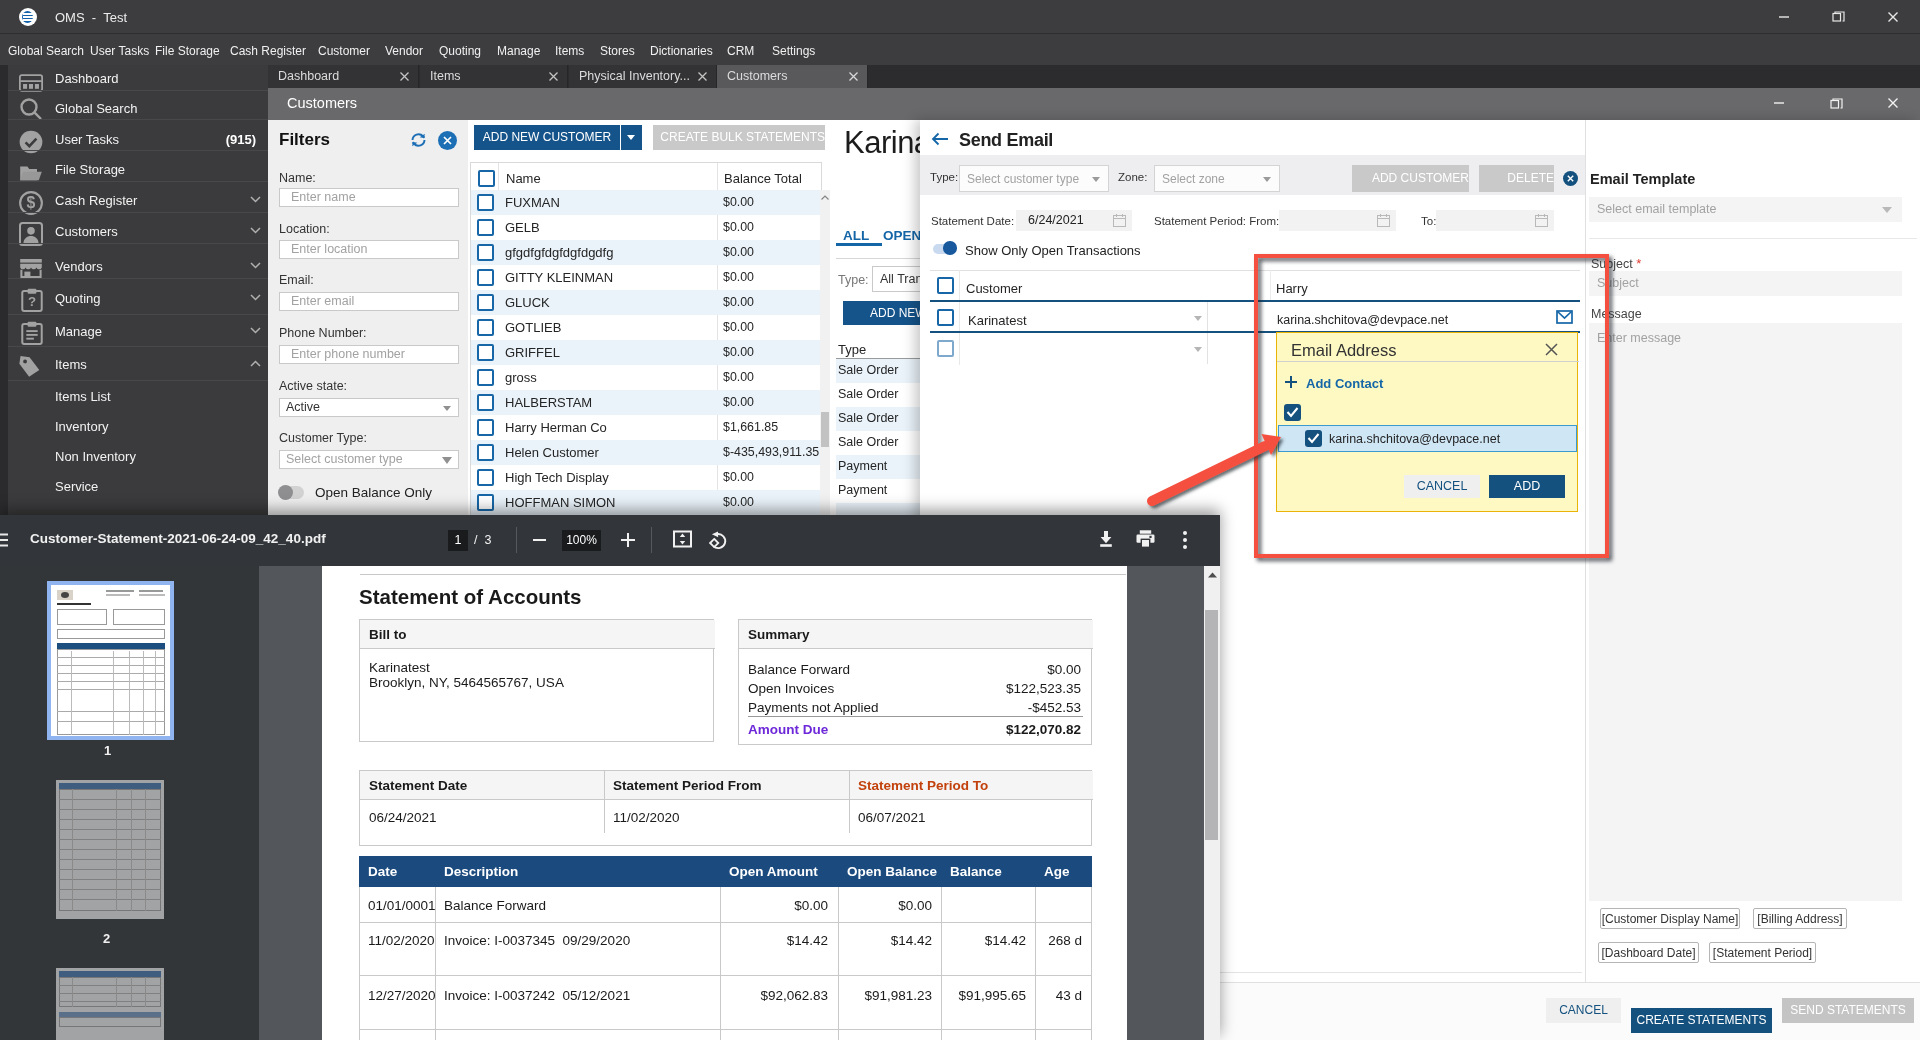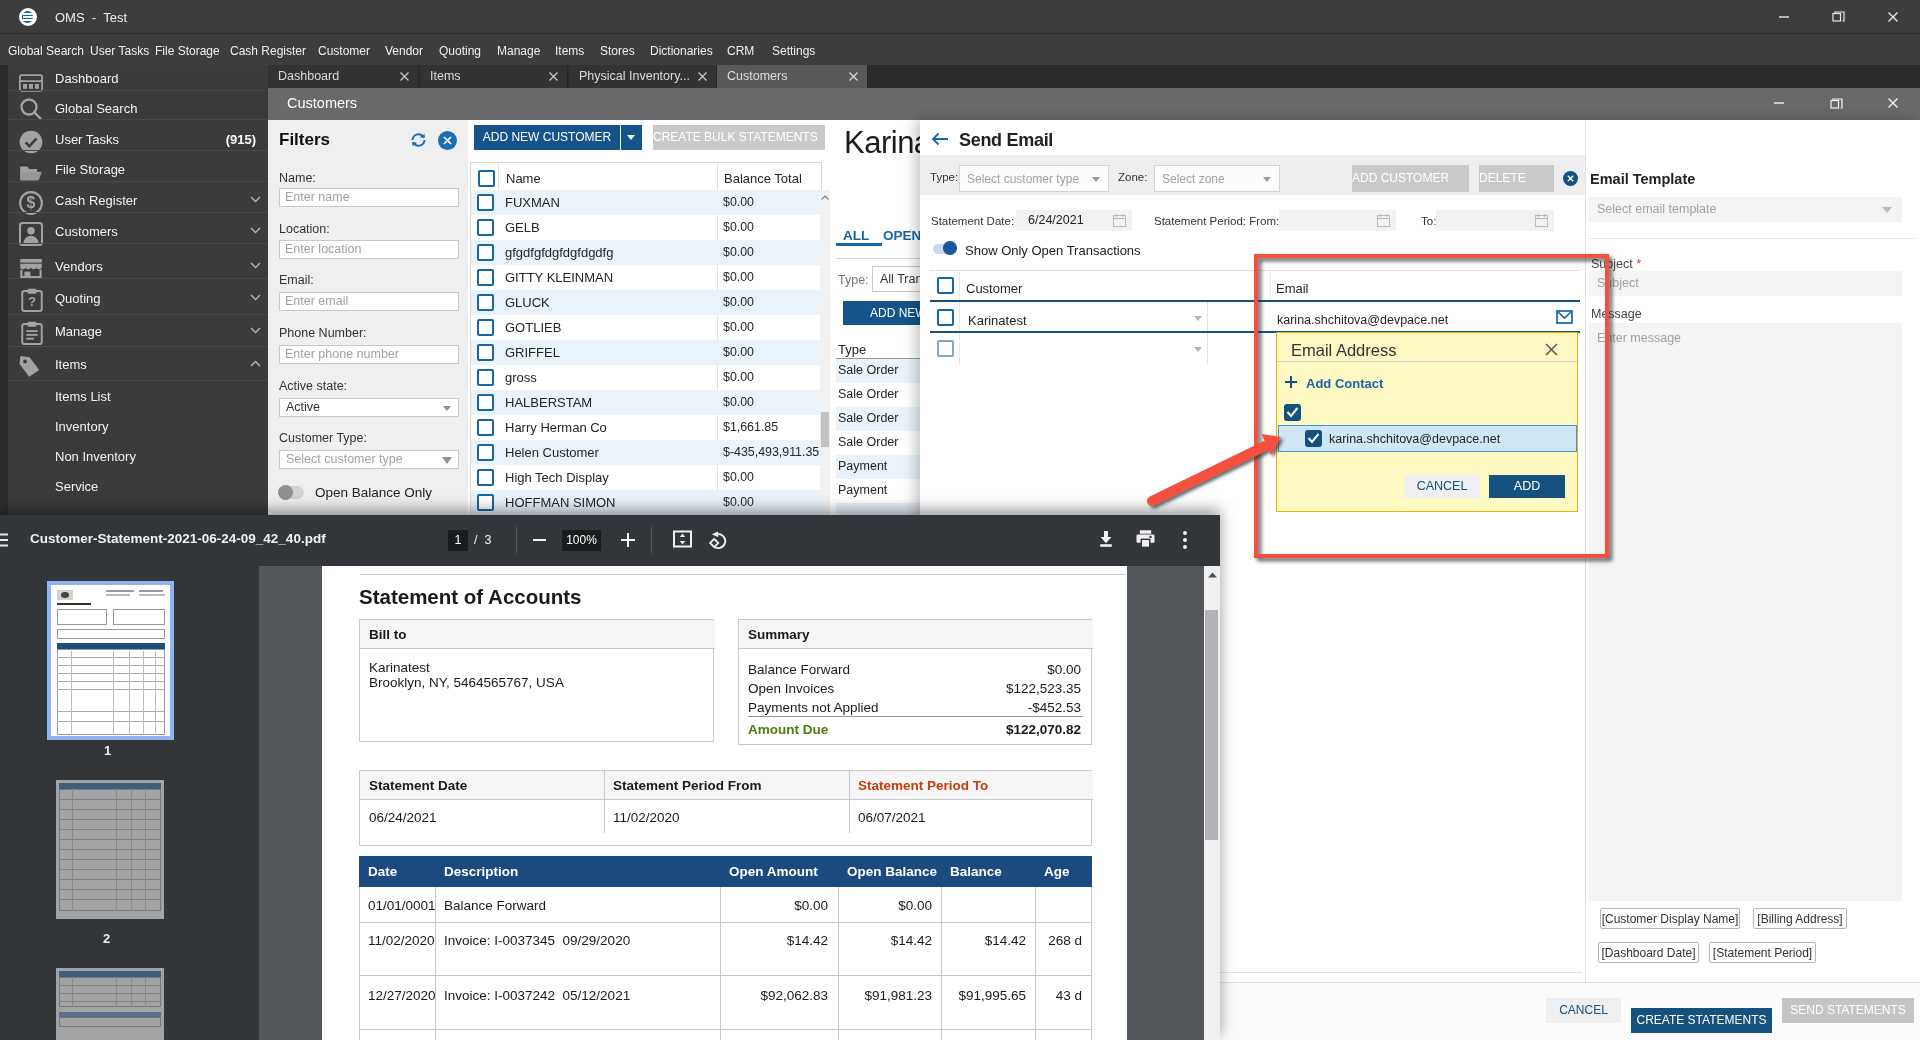--- a/index.html
+++ b/index.html
@@ -36,28 +36,28 @@
 .tab.active { background:#59595c; }
 
 
 .wintitle { left:268px; top:88px; width:1652px; height:32px; background:#69696b; }
 .wintitle .t { position:absolute; left:19px; top:7px; font-size:14.5px; color:#fff; }
 
 
 .filters { left:268px; top:120px; width:200px; height:920px; background:#efeff0; }
 .filters .hd { position:absolute; left:11px; top:10px; font-size:17px; font-weight:bold; color:#111; }
 .flabel { position:absolute; left:11px; font-size:12.5px; color:#333; }
-.finput { position:absolute; left:11px; width:180px; height:19px; background:#fff; border:1px solid #c9c9c9; font-size:12.5px; color:#a2a2a2; padding:1px 5px; line-height:15px; }
+.finput { position:absolute; left:11px; width:180px; height:19px; background:#fff; border:1px solid #c9c9c9; font-size:12.5px; color:#a2a2a2; padding:1px 11px; line-height:15px; }
 .fsel { position:absolute; left:11px; width:180px; height:19px; background:#fff; border:1px solid #c9c9c9; font-size:12.5px; padding:1px 6px; line-height:15px; }
 .tri { width:0; height:0; border-left:4px solid transparent; border-right:4px solid transparent; border-top:5px solid #909090; position:absolute; }
 
 
 .listpanel { left:468px; top:120px; width:368px; height:920px; background:#fff; }
 .btn-blue { position:absolute; background:#15548a; color:#fff; font-size:11.5px; text-align:center; }
-.btn-gray { position:absolute; background:#c9c9ca; color:#fff; font-size:11.5px; text-align:left; }
+.btn-gray { position:absolute; background:#c9c9ca; color:#fff; font-size:11.5px; text-align:right; }
 .cbx { position:absolute; width:17px; height:17px; border:2px solid #1767a8; border-radius:2px; background:#fff; }
 .lrow { position:absolute; left:0; width:350px; height:25px; }
 .lrow.alt { background:#eaf3fa; }
 .lrow .nm { position:absolute; left:34px; top:5px; font-size:13px; color:#252525; }
 .lrow .bal { position:absolute; left:252px; top:5px; font-size:12.4px; color:#252525; white-space:nowrap; }
 
 
 .karina { left:836px; top:120px; width:92px; height:920px; background:#fff; overflow:hidden; }
 
 
@@ -465,21 +465,21 @@
       </svg>
 
     <div class="abs" style="left:13px;top:124px;width:23px;height:10px;background:#c9daf0;border-radius:5px"></div>
       <div class="abs" style="left:23px;top:121px;width:13.5px;height:13.5px;border-radius:50%;background:#17599c"></div>
     <div class="abs" style="left:45px;top:123px;font-size:13px;color:#222">Show Only Open Transactions</div>
 
     <div class="abs" style="left:10px;top:150px;width:650px;height:1px;background:#e0e0e0"></div>
     <div class="cbx" style="left:17px;top:157px"></div>
     <div class="abs" style="left:39px;top:150px;width:1px;height:95px;background:#e8e8e8"></div>
     <div class="abs" style="left:46px;top:161px;font-size:13px;color:#252525">Customer</div>
-    <div class="abs" style="left:356px;top:161px;font-size:13px;color:#252525">Email</div>
+    <div class="abs" style="left:356px;top:161px;font-size:13px;color:#252525">Harry</div>
     <div class="abs" style="left:350px;top:150px;width:1px;height:31px;background:#ececec"></div>
     <div class="abs" style="left:10px;top:180px;width:650px;height:2px;background:#14517e"></div>
 
     <div class="cbx" style="left:17px;top:189px"></div>
     <div class="abs" style="left:48px;top:193px;font-size:13px;color:#252525">Karinatest</div>
     <span class="tri" style="left:274px;top:196px;border-left-width:4.5px;border-right-width:4.5px;border-top-width:5.5px;border-top-color:#b5b5b5"></span>
     <div class="abs" style="left:287px;top:182px;width:1px;height:62px;background:#e2e2e2"></div>
         <div class="abs" style="left:357px;top:193px;font-size:12.5px;color:#252525">karina.shchitova@devpace.net</div>
     <svg class="abs" style="left:636px;top:190px" width="17" height="14" viewBox="0 0 17 14">
         <rect x="1" y="1" width="15" height="12" fill="none" stroke="#1566a7" stroke-width="1.7"></rect>
@@ -657,21 +657,21 @@
         <div class="abs" style="left:9px;top:7px;font-size:13.5px;font-weight:bold;color:#1a1a1a">Bill to</div>
         <div class="abs" style="left:9px;top:40px;font-size:13.5px;color:#1a1a1a">Karinatest<br>Brooklyn, NY, 5464565767, USA</div>
       </div>
 
       <div class="abs" style="left:416px;top:53px;width:354px;height:126px;border:1px solid #c9c9c9">
         <div class="abs" style="left:0;top:0;width:354px;height:29px;background:#f5f5f5;border-bottom:1px solid #c9c9c9"></div>
         <div class="abs" style="left:9px;top:7px;font-size:13.5px;font-weight:bold;color:#1a1a1a">Summary</div>
         <div class="abs" style="left:9px;top:40px;font-size:13.5px;color:#1a1a1a;line-height:19px">Balance Forward<br>Open Invoices<br>Payments not Applied</div>
         <div class="abs" style="right:10px;top:40px;font-size:13.5px;color:#1a1a1a;line-height:19px;text-align:right">$0.00<br>$122,523.35<br>-$452.53</div>
         <div class="abs" style="left:9px;top:96px;width:335px;height:1px;background:#999"></div>
-        <div class="abs" style="left:9px;top:102px;font-size:13.5px;font-weight:bold;color:#4d7c0f">Amount Due</div>
+        <div class="abs" style="left:9px;top:102px;font-size:13.5px;font-weight:bold;color:#6d28d9">Amount Due</div>
         <div class="abs" style="right:10px;top:102px;font-size:13.5px;font-weight:bold;color:#1a1a1a">$122,070.82</div>
       </div>
 
       <div class="abs" style="left:37px;top:204px;width:733px;height:76px;border:1px solid #c9c9c9">
         <div class="abs" style="left:0;top:0;width:733px;height:29px;background:#f5f5f5;border-bottom:1px solid #c9c9c9"></div>
         <div class="abs" style="left:244px;top:0;width:1px;height:62px;background:#c9c9c9"></div>
         <div class="abs" style="left:489px;top:0;width:1px;height:62px;background:#c9c9c9"></div>
         <div class="abs" style="left:9px;top:7px;font-size:13.5px;font-weight:bold;color:#1a1a1a">Statement Date</div>
         <div class="abs" style="left:253px;top:7px;font-size:13.5px;font-weight:bold;color:#1a1a1a">Statement Period From</div>
         <div class="abs" style="left:498px;top:7px;font-size:13.5px;font-weight:bold;color:#c2410c">Statement Period To</div>

